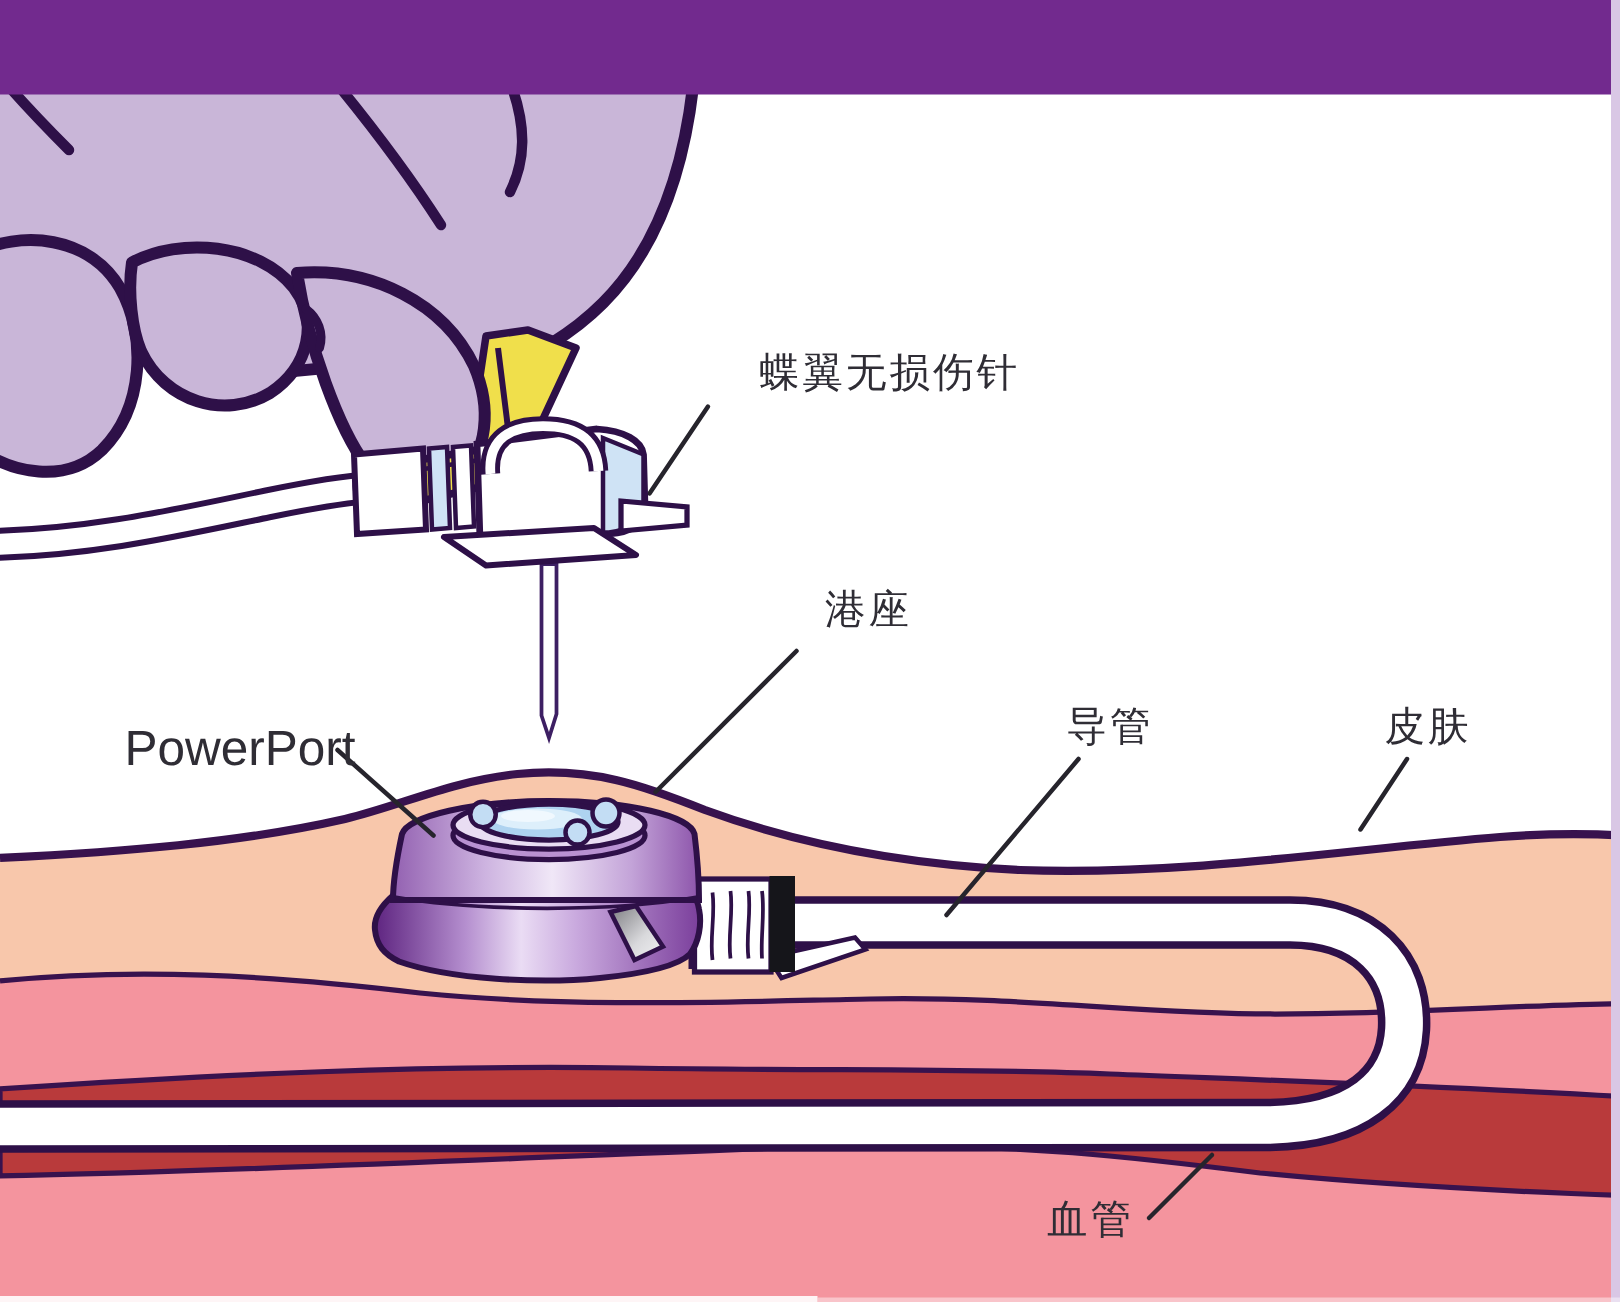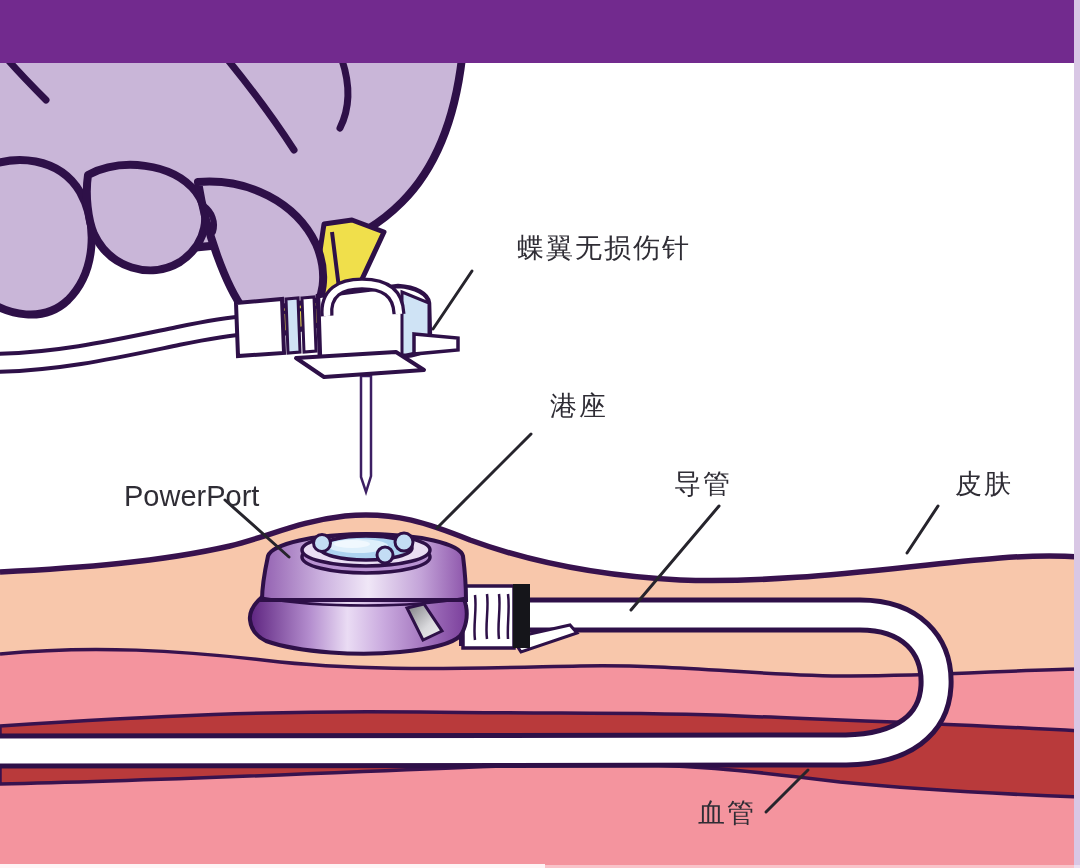--- a/index.html
+++ b/index.html
@@ -1,21 +1,21 @@
 <!DOCTYPE html>
 <html style="--header_bar: #722a8e; --glove: #c9b6d8; --outline: #2e1048; --anatomy_outline: #38124e; --wing_yellow: #f0df4b; --needle_accent_blue: #cfe3f5; --skin_peach: #f8c7ab; --tissue_pink: #f4949e; --vessel_red: #b93a3b; --port_purple: #8a4fa8; --septum_blue: #aed3f0; --label_text: #2f2d35; --leader_line: #26242c; --edge_strip: #d9c7e5;"><head>
 <meta charset="utf-8">
 <style>
   html,body{margin:0;padding:0;background:#fff;}
   .stage{position:relative;width:1080px;height:868px;overflow:hidden;background:#fff;
          font-family:"Liberation Sans","DejaVu Sans",sans-serif;}
   .stage svg{position:absolute;left:0;top:0;}
   .lbl{position:absolute;white-space:nowrap;color:var(--label_text);
        font-size:27px;letter-spacing:2px;font-weight:500;}
-  .lbl.latin{font-size:29px;letter-spacing:0;font-weight:400;margin-left:41px;}
+  .lbl.latin{font-size:33px;letter-spacing:0;font-weight:400;}
   
   .oS{stroke:var(--outline);}
   .o2S{stroke:var(--anatomy_outline);}
   .fGlove{fill:var(--glove);}
   .fYellow{fill:var(--wing_yellow);}
   .fWhite{fill:#ffffff;}
   .fBlue{fill:var(--needle_accent_blue);}
   .fNone{fill:none;}
   .fSkin{fill:var(--skin_peach);}
   .fPink{fill:var(--tissue_pink);}
@@ -162,20 +162,20 @@
     <path fill="#ffffff" stroke="#3d1f63" stroke-width="2.5" d="M361,376 L361,477 L366,492 L371,476 L371,376 Z"></path>
     <path class="fWhite oS" stroke-width="4" stroke-linejoin="round" d="M296,358 L396,352 L424,370 L324,377 Z"></path>
   </g>
 
   <rect x="0" y="0" width="1076" height="63" fill="var(--header_bar)"></rect>
   <rect x="1074" y="0" width="6" height="868" fill="var(--edge_strip)"></rect>
   <rect x="0" y="864" width="545" height="4" fill="#ffffff" opacity="0.9"></rect>
   <rect x="545" y="865" width="535" height="3" fill="#ffffff" opacity="0.45"></rect>
 </svg>
 
-<div class="lbl" style="left:517px;top:230px;">蝶翼无损伤针</div>
+<div class="lbl" style="left:506px;top:230px;">蝶翼无损伤针</div>
 <div class="lbl" style="left:550px;top:388px;">港座</div>
 <div class="lbl latin" style="left:83px;top:480px;">PowerPort</div>
-<div class="lbl" style="left:674px;top:466px;">导管</div>
-<div class="lbl" style="left:923px;top:466px;margin-left:32px;">皮肤</div>
+<div class="lbl" style="left:711px;top:466px;">导管</div>
+<div class="lbl" style="left:923px;top:466px;">皮肤</div>
 <div class="lbl" style="left:698px;top:795px;">血管</div>
 
 </div>
 
 </body></html>

